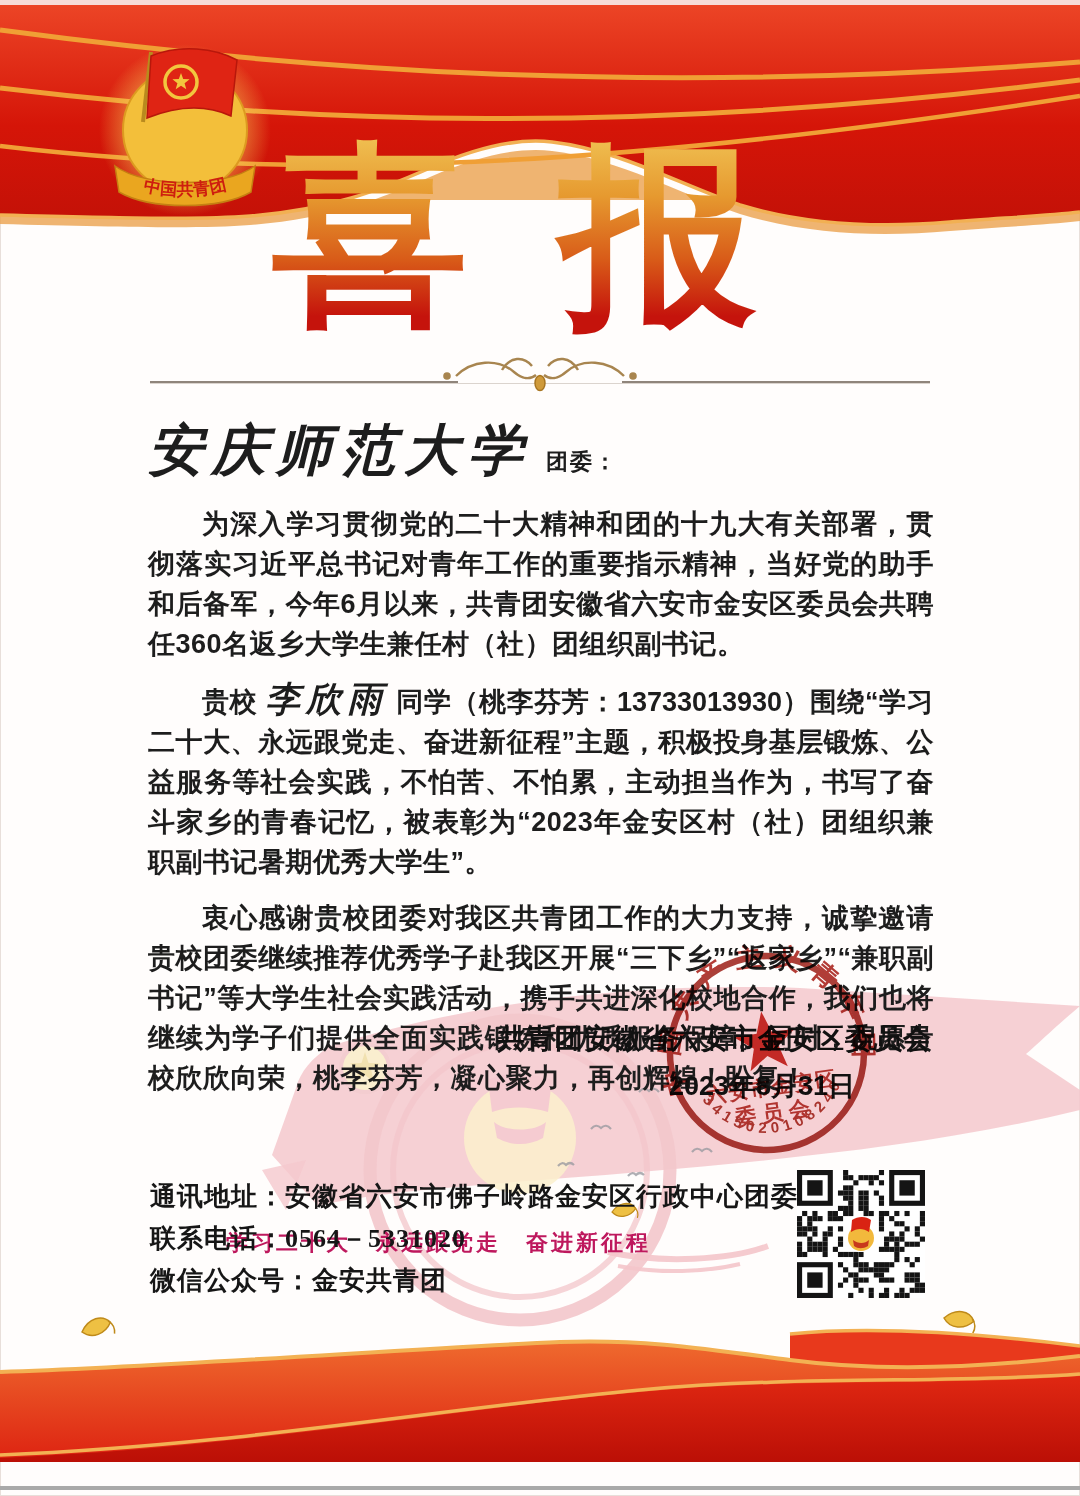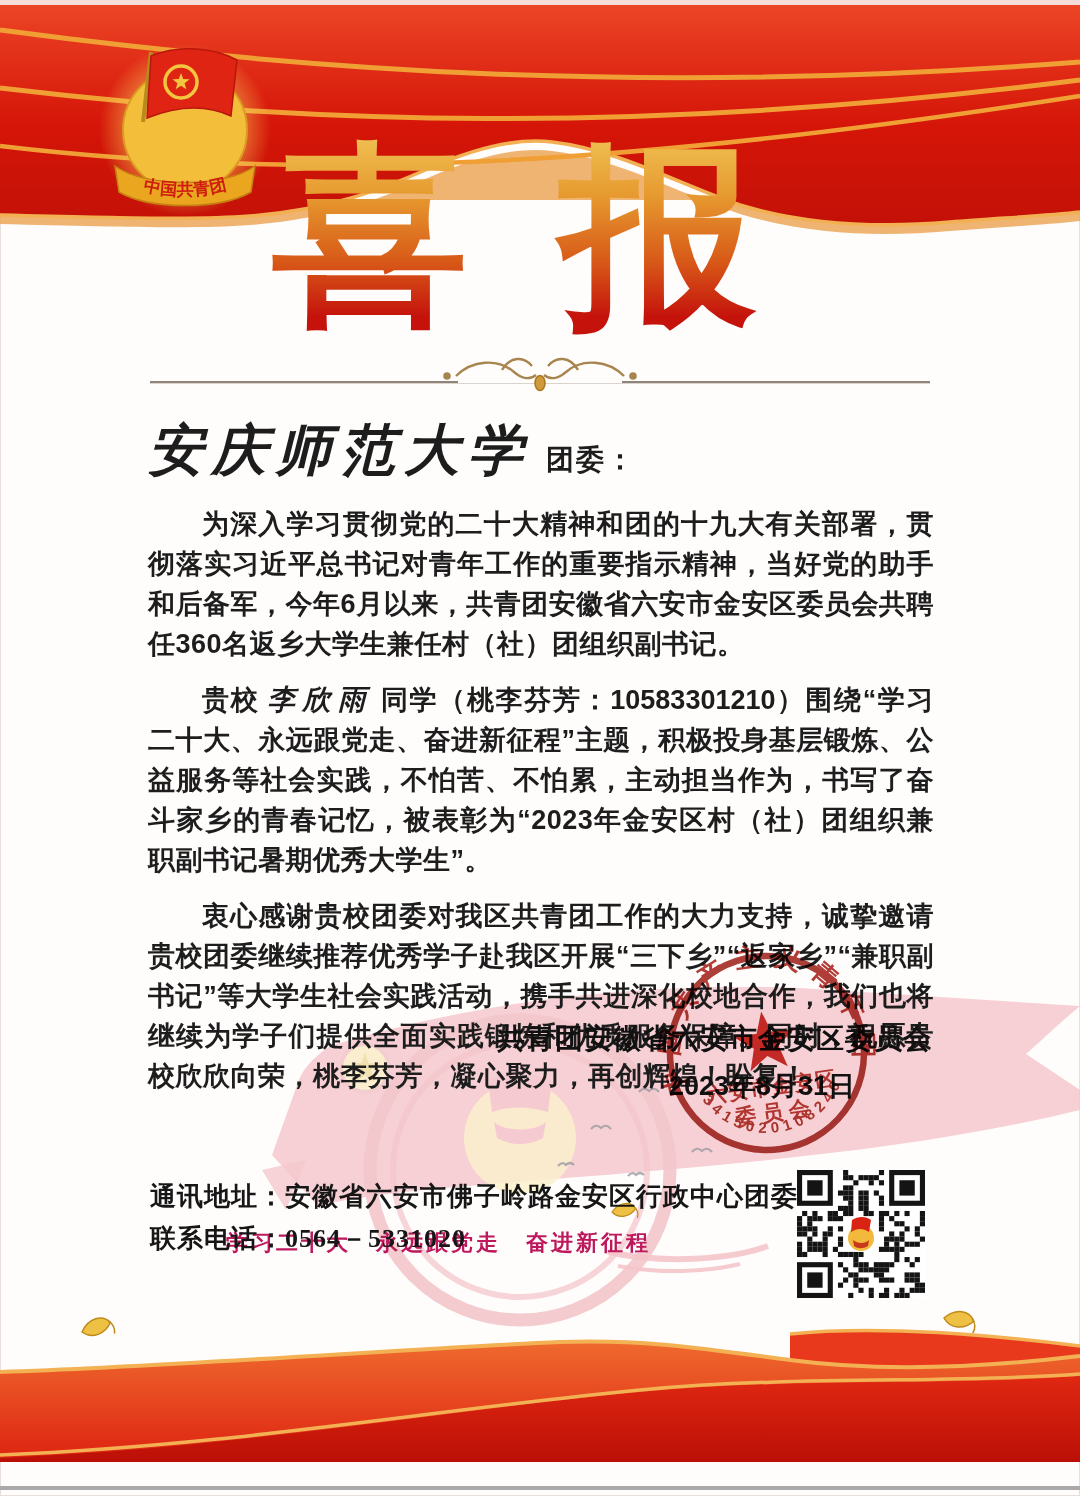--- a/index.html
+++ b/index.html
@@ -11,25 +11,25 @@
   .doc-title{position:absolute;top:128px;left:0;width:100%;text-align:center;z-index:2;
         font-family:"DejaVu Serif","Liberation Serif",serif;font-weight:900;
         font-size:196px;line-height:214px;letter-spacing:92px;padding-left:40px;box-sizing:border-box;
         background:linear-gradient(180deg,#efbd4f 6%,#e6992f 32%,#d85a18 62%,#c5130c 88%);
         -webkit-background-clip:text;background-clip:text;color:transparent;}
   .divider{position:absolute;top:348px;left:150px;z-index:2;}
   .letter{position:absolute;top:414px;left:148px;width:786px;color:#1d1d1d;z-index:2;}
   .salutation{margin:0 0 16px 0;white-space:nowrap;}
   .school{font-family:"Liberation Serif","DejaVu Serif",serif;font-style:italic;font-weight:700;
         font-size:55px;letter-spacing:9px;}
-  .salute-suffix{font-size:28px;font-weight:700;margin-left:14px;letter-spacing:2px;}
+  .salute-suffix{font-size:22px;font-weight:700;margin-left:14px;letter-spacing:2px;}
   .para{font-size:27px;font-weight:600;line-height:40px;text-align:justify;
         text-indent:2em;letter-spacing:.5px;margin:16px 0 5px 0;}
   .student-name{font-family:Liberation Serif, serif;font-style:italic;font-weight:700;
-        font-size:28px;letter-spacing:6px;padding:0 8px;}
+        font-size:35px;letter-spacing:6px;padding:0 8px;}
   .phone{font-weight:800;letter-spacing:0;}
   .watermark{position:absolute;top:960px;left:0;z-index:1;}
   .slogan{position:absolute;top:1228px;left:226px;z-index:1;font-size:22px;font-weight:800;
         color:#be185d;letter-spacing:3px;white-space:nowrap;}
   .signature-org{position:absolute;top:1020px;left:0;width:932px;text-align:right;z-index:3;
         font-size:28px;font-weight:700;color:#111;letter-spacing:1px;}
   .signature-date{position:absolute;top:1068px;left:652px;width:220px;text-align:center;z-index:3;
         font-size:27px;font-weight:700;color:#111;}
   .seal{position:absolute;top:938px;left:652px;width:230px;height:230px;z-index:4;
         mix-blend-mode:multiply;opacity:.93;transform:rotate(-8deg);}
@@ -102,21 +102,21 @@
       <circle cx="483" cy="28" r="2.6" fill="#a8854f"></circle>
     </g>
     <ellipse cx="390" cy="35" rx="5" ry="7.5" fill="#cf9a3a" stroke="#a87622" stroke-width="1.5"></ellipse>
   </svg>
 
   <div class="letter">
     <div class="salutation">
       <span class="school">安庆师范大学</span><span class="salute-suffix">团委：</span>
     </div>
     <p class="para">为深入学习贯彻党的二十大精神和团的十九大有关部署，贯彻落实习近平总书记对青年工作的重要指示精神，当好党的助手和后备军，今年6月以来，共青团安徽省六安市金安区委员会共聘任360名返乡大学生兼任村（社）团组织副书记。</p>
-    <p class="para"><span>贵校</span><span class="student-name">李欣雨</span><span>同学（桃李芬芳：</span><span class="phone">10583301210</span><span>）围绕“学习二十大、永远跟党走、奋进新征程”主题，积极投身基层锻炼、公益服务等社会实践，不怕苦、不怕累，主动担当作为，书写了奋斗家乡的青春记忆，被表彰为“2023年金安区村（社）团组织兼职副书记暑期优秀大学生”。</span></p>
+    <p class="para"><span>贵校</span><span class="student-name">李欣雨</span><span>同学（桃李芬芳：</span><span class="phone">13733013930</span><span>）围绕“学习二十大、永远跟党走、奋进新征程”主题，积极投身基层锻炼、公益服务等社会实践，不怕苦、不怕累，主动担当作为，书写了奋斗家乡的青春记忆，被表彰为“2023年金安区村（社）团组织兼职副书记暑期优秀大学生”。</span></p>
     <p class="para">衷心感谢贵校团委对我区共青团工作的大力支持，诚挚邀请贵校团委继续推荐优秀学子赴我区开展“三下乡”“返家乡”“兼职副书记”等大学生社会实践活动，携手共进深化校地合作，我们也将继续为学子们提供全面实践锻炼和优质服务保障。同时，祝愿贵校欣欣向荣，桃李芬芳，凝心聚力，再创辉煌！盼复！</p>
   </div>
 
   <svg class="watermark" width="1080" height="420" viewBox="0 0 1080 420">
     <path opacity=".85" fill="#f5c8cd" d="M272,195 L296,128 C300,112 312,98 330,86 C480,40 640,22 800,28 L1080,46 C1056,66 1040,82 1026,94 L1080,130 L1080,150 C940,184 800,198 640,212 C500,224 380,230 318,246 Z"></path>
     <path opacity=".8" fill="#f5c8cd" d="M262,210 L286,250 L306,200 Z"></path>
     <circle cx="520" cy="210" r="150" fill="none" stroke="#f3c6cb" stroke-width="13" opacity=".9"></circle>
     <circle cx="520" cy="210" r="127" fill="none" stroke="#f3c6cb" stroke-width="6" opacity=".75"></circle>
     <circle cx="520" cy="178" r="56" fill="#fcf0cc" opacity=".85"></circle>
     <path fill="#f5cbd1" d="M488,120 C505,112 530,112 552,120 L548,152 C528,146 508,146 492,152 Z"></path>
@@ -168,20 +168,21 @@
     <text x="115" y="156" text-anchor="middle" font-size="20" font-weight="bold" fill="#b33029" letter-spacing="2">六安市金安区</text>
     <text x="115" y="182" text-anchor="middle" font-size="21" font-weight="bold" fill="#b33029" letter-spacing="6">委员会</text>
     <text font-size="15" font-weight="bold" fill="#a93026" letter-spacing="5" font-family="Liberation Sans,sans-serif">
       <textPath href="#sealBottomArc" startOffset="50%" text-anchor="middle">3415020108240</textPath>
     </text>
   </svg>
 
   <div class="contact">
     <div class="contact-row"><span>通讯地址：</span><span>安徽省六安市佛子岭路金安区行政中心团委544办公室</span></div>
     <div class="contact-row"><span>联系电话：</span><span>0564－5331020</span></div>
+    <div class="contact-row"><span>微信公众号：</span><span>金安共青团</span></div>
   </div>
 
   <div class="qr">
     <svg width="128" height="128" viewBox="0 0 125 125">
       <rect width="125" height="125" fill="#ffffff"></rect>
       <g id="qr-cells">
           <rect x="45" y="0" width="5" height="5" fill="#141414"></rect>
           <rect x="80" y="0" width="5" height="5" fill="#141414"></rect>
           <rect x="45" y="5" width="5" height="5" fill="#141414"></rect>
           <rect x="50" y="5" width="5" height="5" fill="#141414"></rect>

